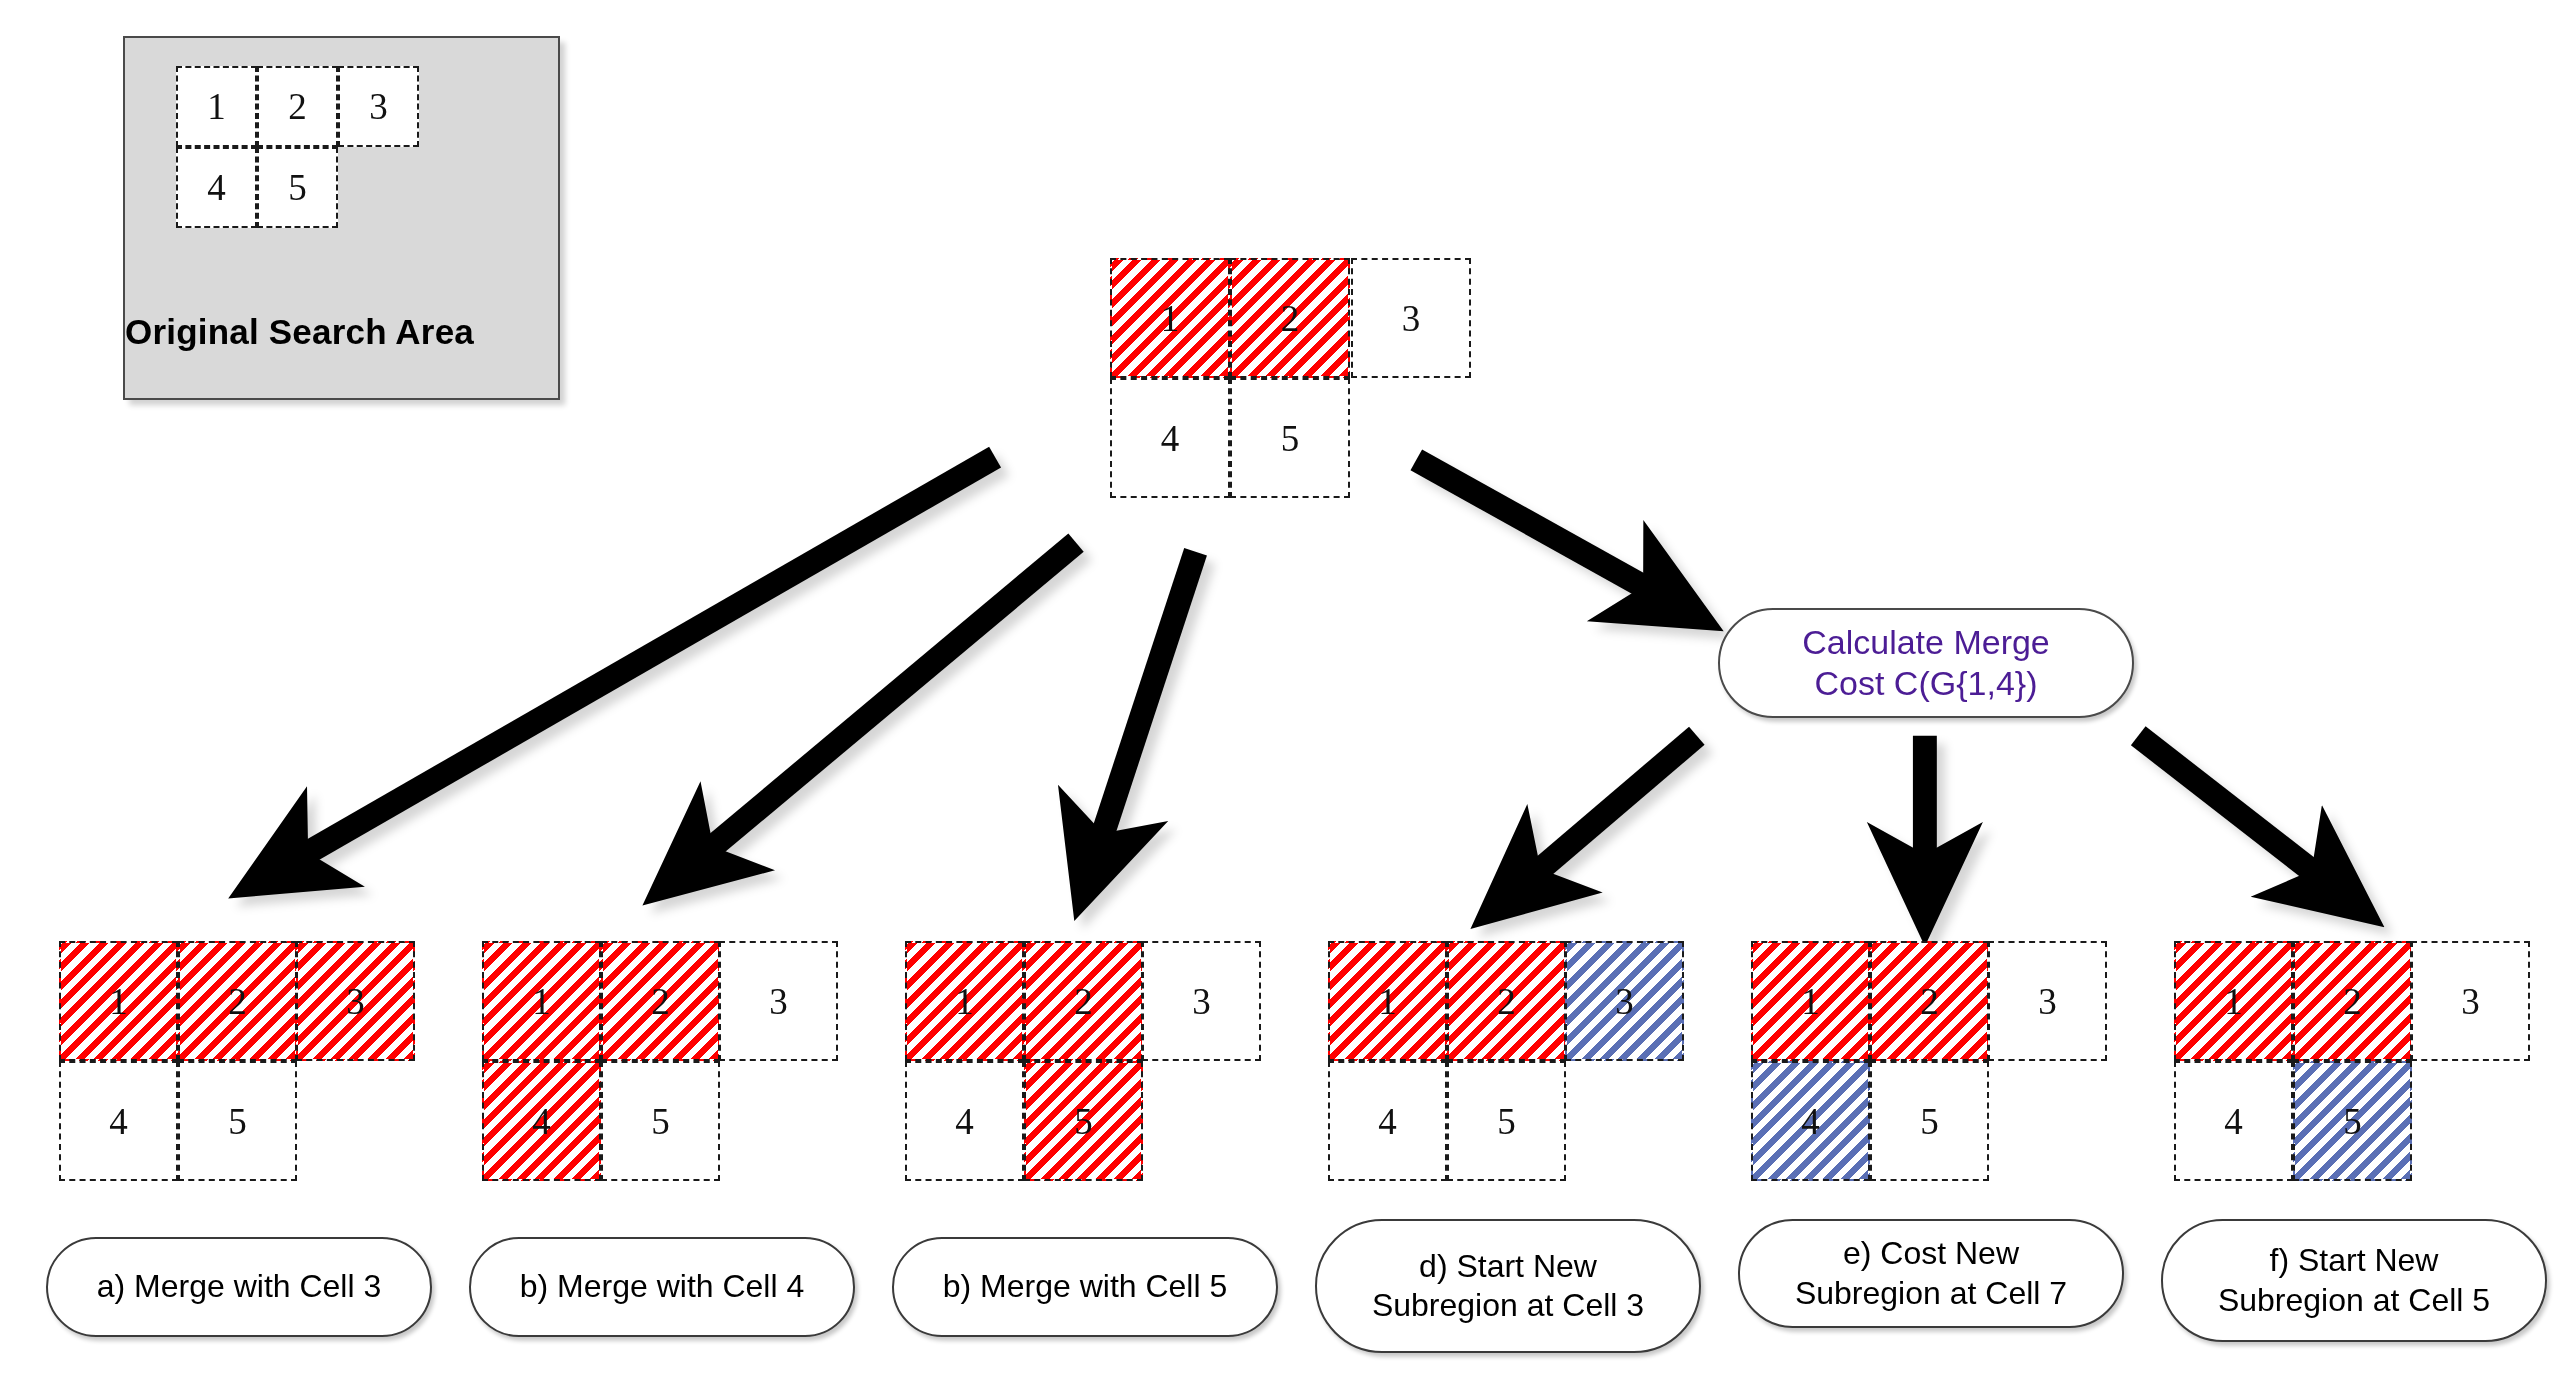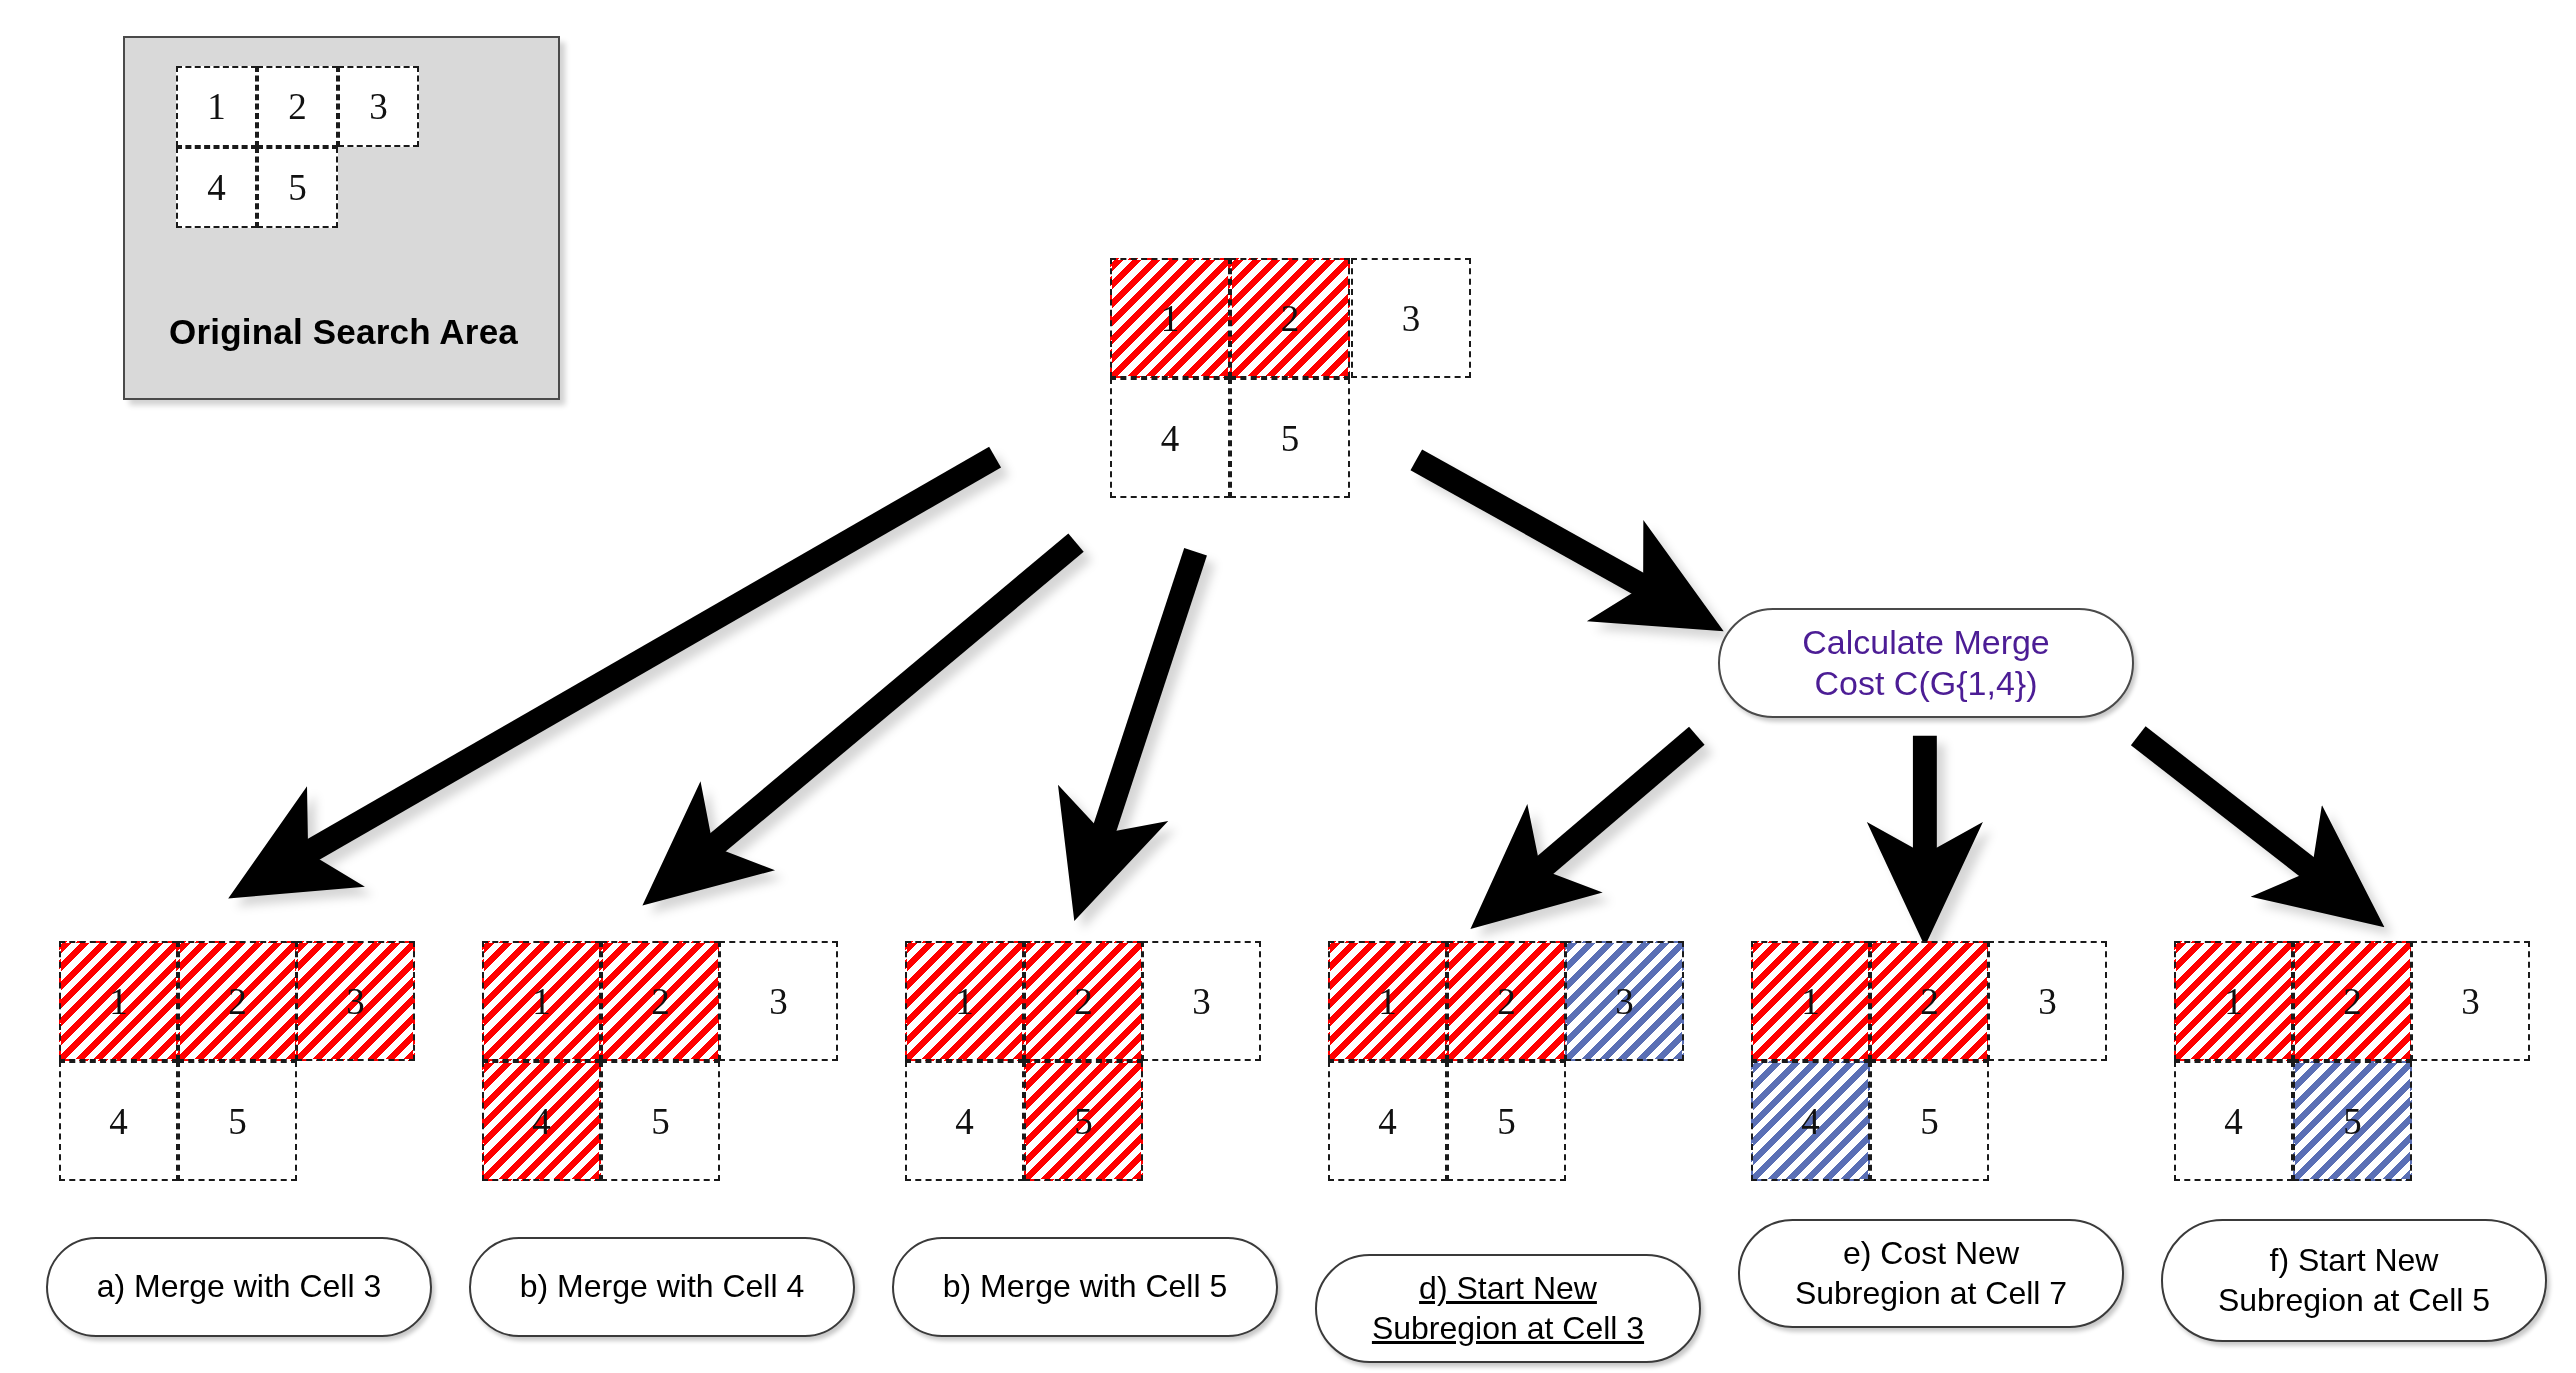--- a/index.html
+++ b/index.html
@@ -8,21 +8,21 @@
 
   
   #orig-panel{
     position:absolute;left:123px;top:36px;width:437px;height:364px;
     background:#d9d9d9;border:2.8px solid #4a4a4a;
     box-shadow:5.5px 5.5px 5.5px rgba(0,0,0,.18);
     box-sizing:border-box;
   }
   #orig-grid{position:absolute;left:51px;top:28px;}
   #orig-caption{
-    position:absolute;left:0;top:274px;width:437px;text-align:center;
+    position:absolute;left:0;top:274px;width:437px;text-align:left;
     font-size:35px;font-weight:bold;color:#000;letter-spacing:0.2px;
   }
 
   
   .grid{position:relative;}
   .cell{
     position:absolute;box-sizing:border-box;
     border:2.8px dashed #1a1a1a;
     background:#ffffff;
     display:flex;align-items:center;justify-content:center;
@@ -209,21 +209,21 @@
     <div class="cell fill-blue" style="left: 237px; top: 0px; width: 119px; height: 120px;">
       <span class="lbl">3</span>
     </div>
     <div class="cell" style="left: 0px; top: 120px; width: 119px; height: 120px;">
       <span class="lbl">4</span>
     </div>
     <div class="cell" style="left: 119px; top: 120px; width: 119px; height: 120px;">
       <span class="lbl">5</span>
     </div>
   </div>
-<div class="caption" style="left:1315px;top:1254px;width:386px;height:109px;text-decoration:underline;">
+<div class="caption" style="left:1315px;top:1219px;width:386px;height:134px;">
   <div>
     <div>d) Start New</div>
     <div>Subregion at Cell 3</div>
   </div>
 </div>
 
 <div class="result-grid grid" style="left: 1751px; top: 941px; width: 356px; height: 239px;">
     <div class="cell fill-red" style="left: 0px; top: 0px; width: 119px; height: 120px;">
       <span class="lbl">1</span>
     </div>

